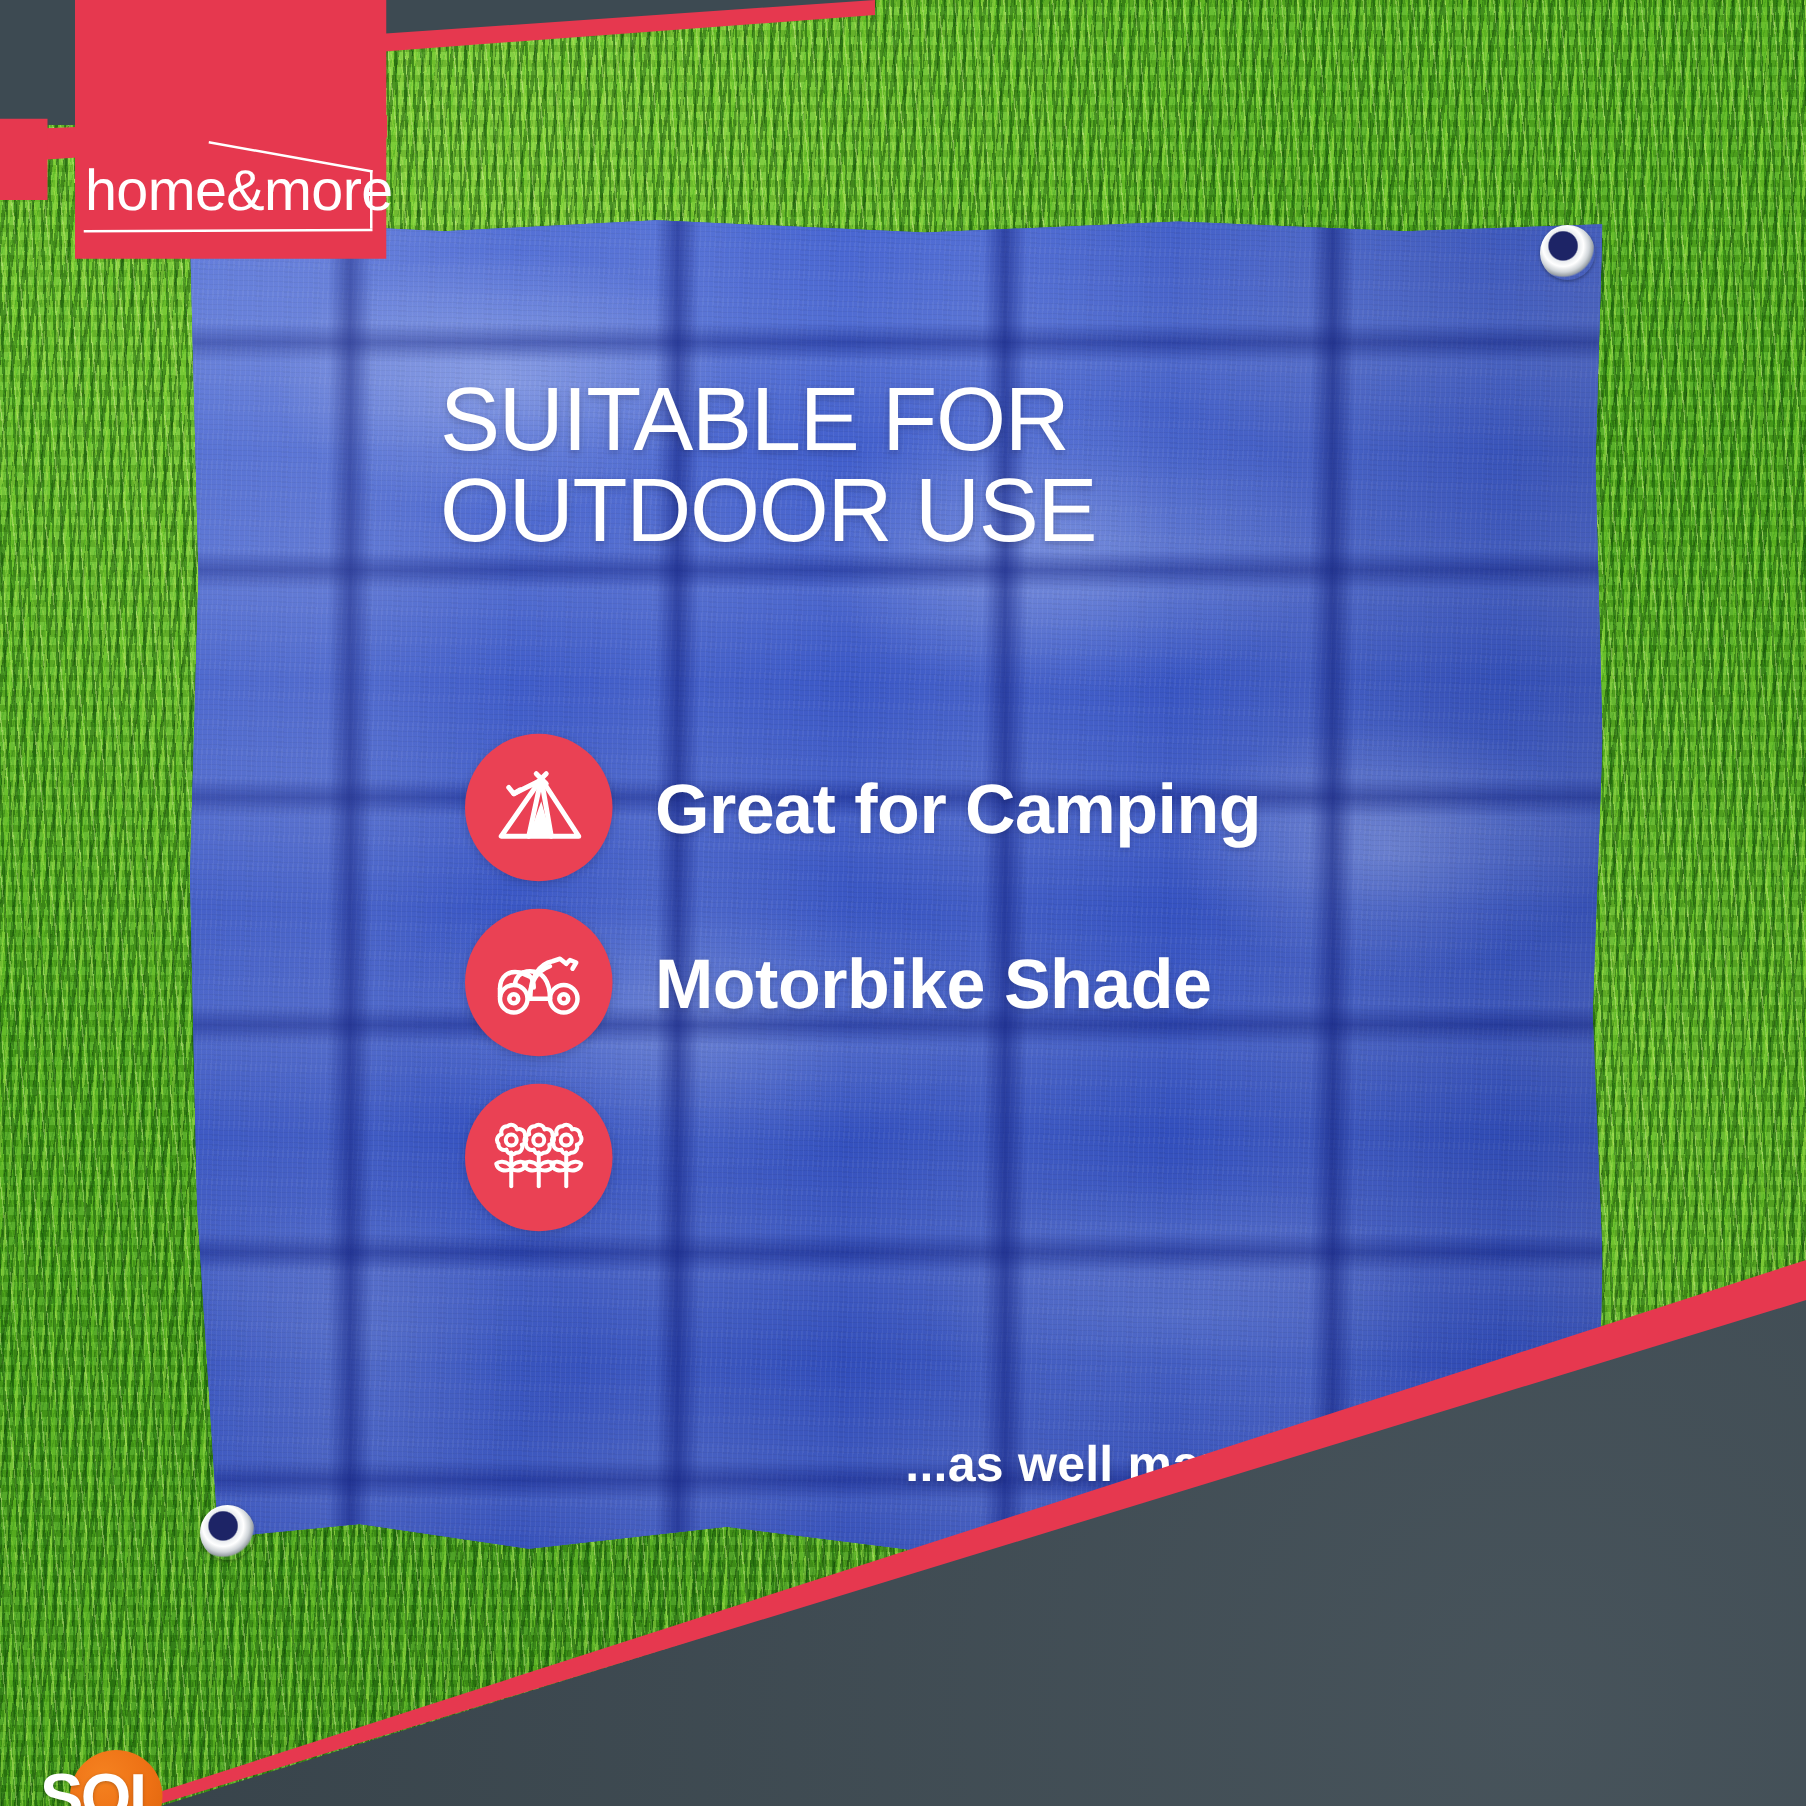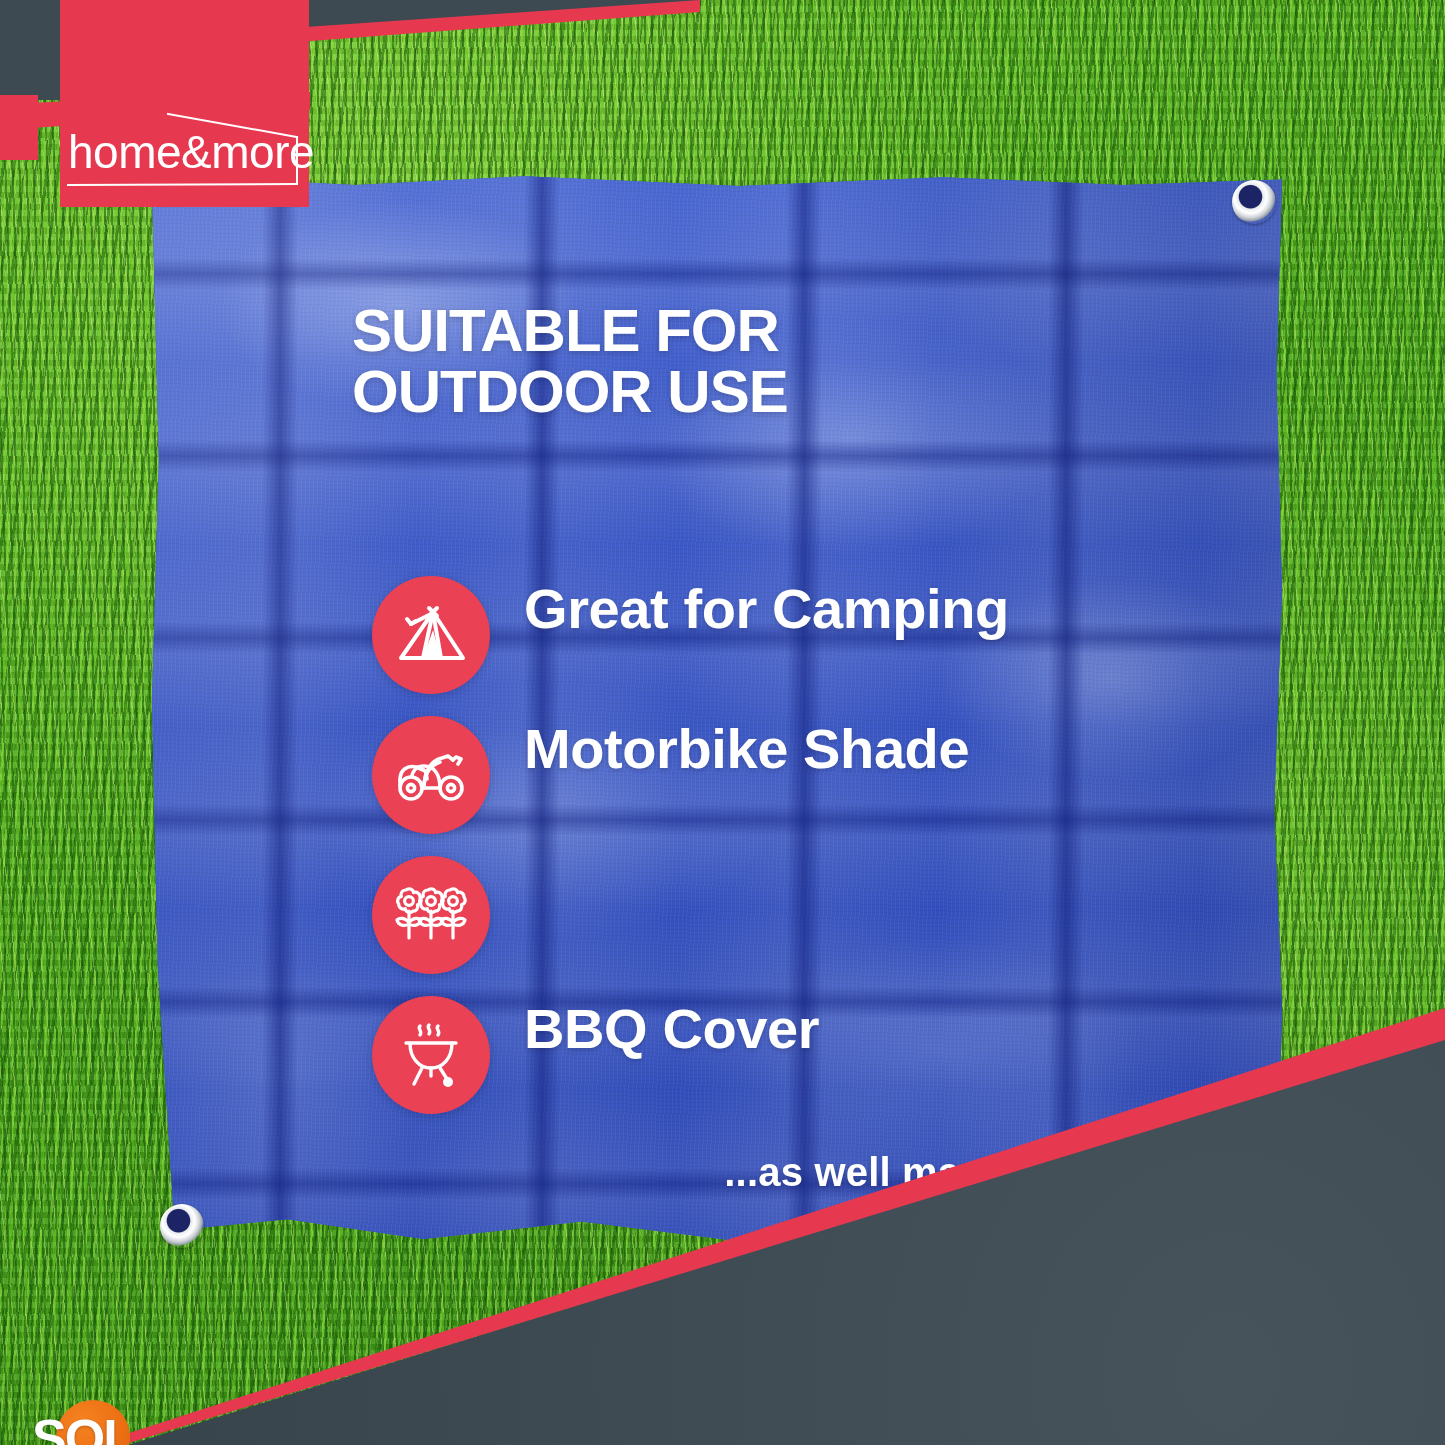--- a/index.html
+++ b/index.html
@@ -180,37 +180,37 @@
   .g-tl { left:1232px; top:180px; }
   .g-bl { left:160px;  top:1204px; }
   .g-br { left:1238px; top:1196px; }
 
   
   .headline {
     position:absolute;
     left:352px; top:300px;
     width:800px;
     color:#ffffff;
-    font-weight:bold;
-    font-size:60px;
+    font-weight:normal;
+    font-size:72px;
     line-height:1.02;
     letter-spacing:-1px;
     text-shadow:0 2px 6px rgba(0,0,20,.20);
   }
   .headline .l { display:block; white-space:nowrap; }
 
   
   .features {
     position:absolute;
     left:372px; top:576px;
     width:820px;
   }
   .feature {
     display:flex;
-    align-items:flex-start;
+    align-items:center;
     height:140px;
   }
   .f-badge {
     flex:0 0 auto;
     width:118px; height:118px;
     border-radius:50%;
     background:#ea4154;
     display:flex; align-items:center; justify-content:center;
     box-shadow:0 2px 8px rgba(0,0,30,.18);
   }
@@ -344,38 +344,20 @@
               <circle cx="17" cy="15" r="4.4"></circle>
               <path d="M17 25 L17 52"></path>
               <path d="M17 36 C12 31 7 32 5 34 C6 39 12 41 17 38"></path>
               <path d="M17 36 C22 31 27 32 29 34 C28 39 22 41 17 38"></path>
             </g>
           </svg>
         </span>
       </div>
     </div>
 
-    <div class="feature">
-      <div class="f-badge">
-        <span>
-          <svg width="66" height="66" viewBox="0 0 66 66" fill="none" stroke="#ffffff" stroke-width="3.4" stroke-linecap="round" stroke-linejoin="round">
-            <path d="M22 4 C19 7 25 9 22 13"></path>
-            <path d="M31 3 C28 6 34 8 31 12"></path>
-            <path d="M40 4 C37 7 43 9 40 13"></path>
-            <path d="M8 21 L58 21"></path>
-            <path d="M12 21 C12 36 21 46 33 46 C45 46 54 36 54 21"></path>
-            <path d="M24 46 L16 62"></path>
-            <path d="M42 46 L49 57"></path>
-            <path d="M33 46 L33 54"></path>
-            <circle cx="50" cy="60" r="5" fill="#ffffff" stroke="none"></circle>
-          </svg>
-        </span>
-      </div>
-      <div class="f-label">BBQ Cover</div>
-    </div>
 
   </div>
 
   <div class="tagline">...as well many other uses</div>
 
   <div class="shape bot-dark"></div>
   <div class="shape bot-red"></div>
 
   <div class="shape top-dark-wedge"></div>
   <div class="shape top-red-band"></div>

